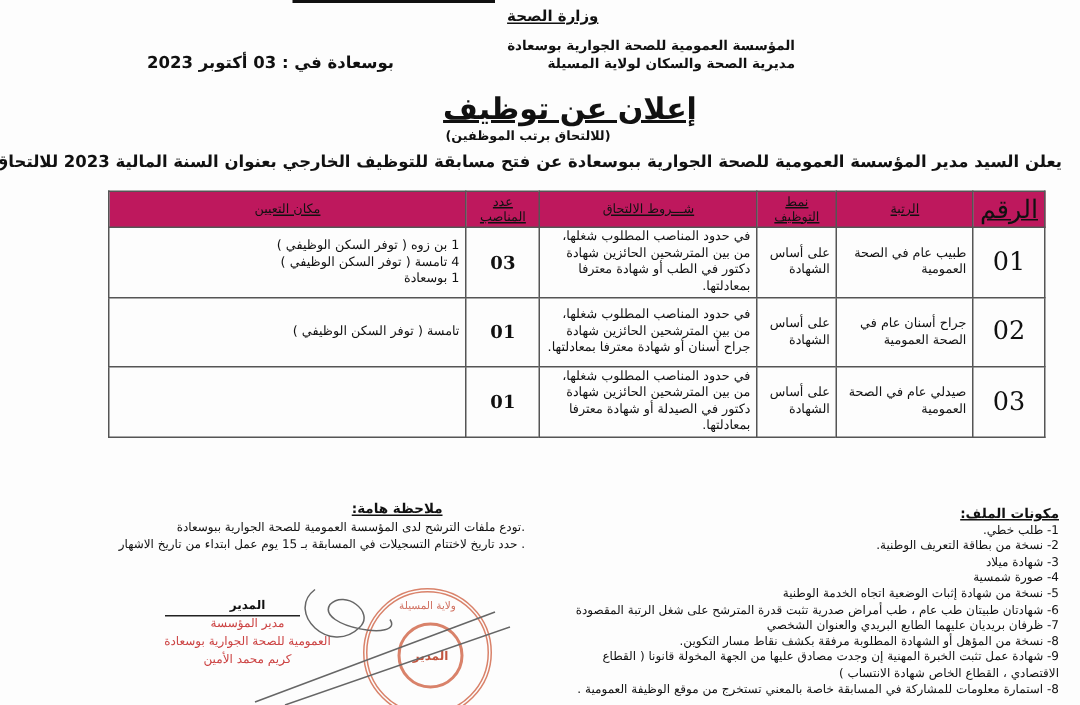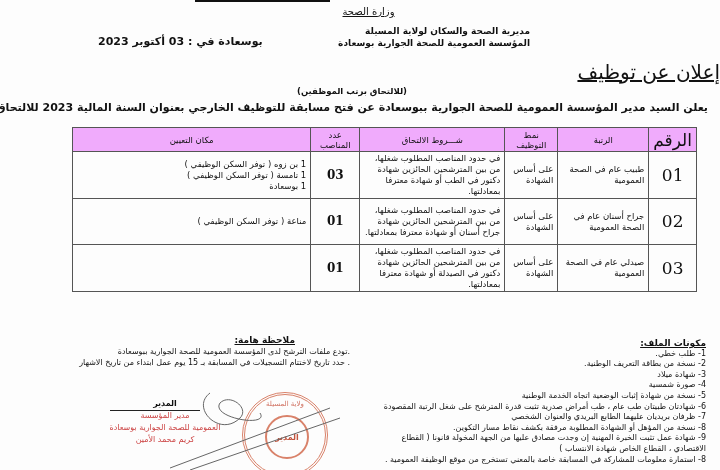--- a/index.html
+++ b/index.html
@@ -3,36 +3,36 @@
   <meta charset="utf-8">
   <style>
     html, body { margin:0; padding:0; }
     body {
       width:720px; height:470px; overflow:hidden; position:relative;
       background:#fdfdfd; color:#111;
       font-family:"DejaVu Sans", "Liberation Sans", sans-serif;
     }
     .abs { position:absolute; }
     .topbar { left:195px; top:0; width:135px; height:2px; background:#111; }
-    .ministry { left:0; right:0; top:6px; text-align:center; font-size:10px; font-weight:normal;margin-left:17px; }
+    .ministry { left:0; right:0; top:6px; text-align:center; font-size:10px; font-weight:bold;margin-left:17px; }
     .ministry span { text-decoration:underline; }
     .org { right:190px; top:25px; font-size:9px; font-weight:bold; line-height:12px; text-align:right; width:300px; }
     .org-line { display:block; }
     .date { left:98px; top:35px; font-size:11px; font-weight:bold; direction:rtl; }
-    .title { left:0; right:0; top:60px; font-size:20px; font-weight:normal;padding-left:40px; }
+    .title { left:0; right:0; top:60px; text-align:center; font-size:20px; font-weight:bold;padding-left:40px; }
     .title span { text-decoration:underline; }
     .subtitle { left:0; right:16px; top:86px; text-align:center; font-size:8.5px; font-weight:bold; }
     .intro { right:12px; top:101px; font-size:11px; font-weight:bold; white-space:nowrap; }
 
     table.jobs {
       position:absolute; left:72px; top:127px; width:625px;
       border-collapse:collapse; font-size:8.5px; direction:rtl;
     }
     table.jobs th, table.jobs td { border:1px solid #555; padding:1px 4px; vertical-align:middle; }
-    table.jobs th { background:#f0abfc; font-weight:normal; height:21px; text-align:center; line-height:10px; }
+    table.jobs th { background:#be185d; font-weight:normal; height:21px; text-align:center; line-height:10px;text-decoration:underline; }
     table.jobs td { height:43px; line-height:11px; text-align:right; }
     .c-num { width:22px; text-align:center !important; font-family:"DejaVu Serif", serif; font-size:17px; }
     .c-rank { width:82px; }
     .c-mode { width:44px; text-align:right; }
     .c-cond { width:136px; }
     .c-count { width:40px; text-align:center !important; font-family:"DejaVu Serif", serif; font-weight:bold; font-size:12px; }
     .c-place { }
     .place-line { display:block; }
 
     .docs { right:14px; top:290px; width:330px; font-size:8px; line-height:10.6px; text-align:right;margin-top:48px; }
@@ -59,22 +59,22 @@
     .stamp-ring { position:absolute; top:5px; left:0; right:0; text-align:center; font-size:7px; color:#d07060; }
     .scribble { left:150px; top:388px; width:200px; height:82px; }
   </style>
 </head>
 <body>
 
 <div class="abs topbar"></div>
 <div class="abs ministry"><span>وزارة الصحة</span></div>
 
 <div class="abs org">
+  <span class="org-line">المؤسسة العمومية للصحة الجوارية بوسعادة</span>
   <span class="org-line">مديرية الصحة والسكان لولاية المسيلة</span>
-  <span class="org-line">المؤسسة العمومية للصحة الجوارية بوسعادة</span>
 </div>
 
 <div class="abs date">بوسعادة في : 03 أكتوبر 2023</div>
 
 <div class="abs title"><span>إعلان عن توظيف</span></div>
 <div class="abs subtitle">(للالتحاق برتب الموظفين)</div>
 <div class="abs intro">يعلن السيد مدير المؤسسة العمومية للصحة الجوارية ببوسعادة عن فتح مسابقة للتوظيف الخارجي بعنوان السنة المالية 2023 للالتحاق بالمناصب المبينة في الجدول أدناه:</div>
 
 <table class="jobs">
   <thead>
@@ -89,32 +89,32 @@
   </thead>
   <tbody>
     <tr>
       <td class="c-num">01</td>
       <td class="c-rank">طبيب عام في الصحة العمومية</td>
       <td class="c-mode">على أساس الشهادة</td>
       <td class="c-cond">في حدود المناصب المطلوب شغلها، من بين المترشحين الحائزين شهادة دكتور في الطب أو شهادة معترفا بمعادلتها.</td>
       <td class="c-count">03</td>
       <td class="c-place">
         <span class="place-line">1 بن زوه ( توفر السكن الوظيفي )</span>
-        <span class="place-line">1 تامسة ( توفر السكن الوظيفي )</span>
+        <span class="place-line">4 تامسة ( توفر السكن الوظيفي )</span>
         <span class="place-line">1 بوسعادة</span>
       </td>
     </tr>
     <tr>
       <td class="c-num">02</td>
       <td class="c-rank">جراح أسنان عام في الصحة العمومية</td>
       <td class="c-mode">على أساس الشهادة</td>
       <td class="c-cond">في حدود المناصب المطلوب شغلها، من بين المترشحين الحائزين شهادة جراح أسنان أو شهادة معترفا بمعادلتها.</td>
       <td class="c-count">01</td>
       <td class="c-place">
-        <span class="place-line">مناعة ( توفر السكن الوظيفي )</span>
+        <span class="place-line">تامسة ( توفر السكن الوظيفي )</span>
       </td>
     </tr>
     <tr>
       <td class="c-num">03</td>
       <td class="c-rank">صيدلي عام في الصحة العمومية</td>
       <td class="c-mode">على أساس الشهادة</td>
       <td class="c-cond">في حدود المناصب المطلوب شغلها، من بين المترشحين الحائزين شهادة دكتور في الصيدلة أو شهادة معترفا بمعادلتها.</td>
       <td class="c-count">01</td>
       <td class="c-place">
         <span class="place-line"></span>

